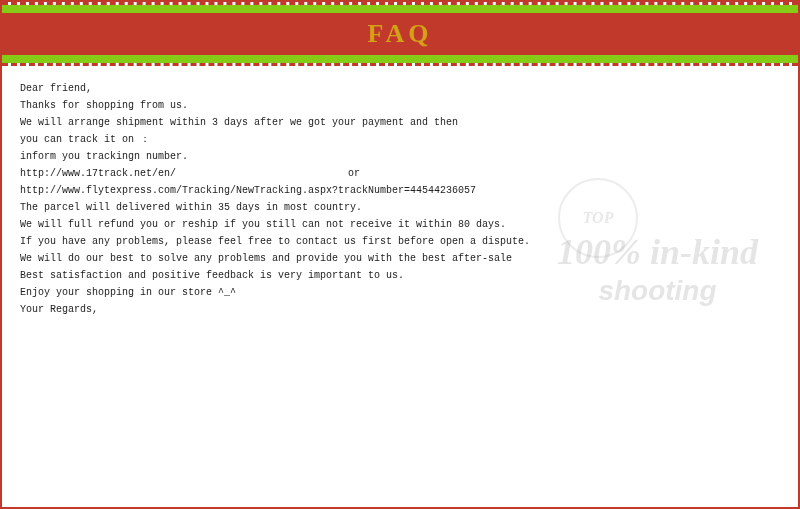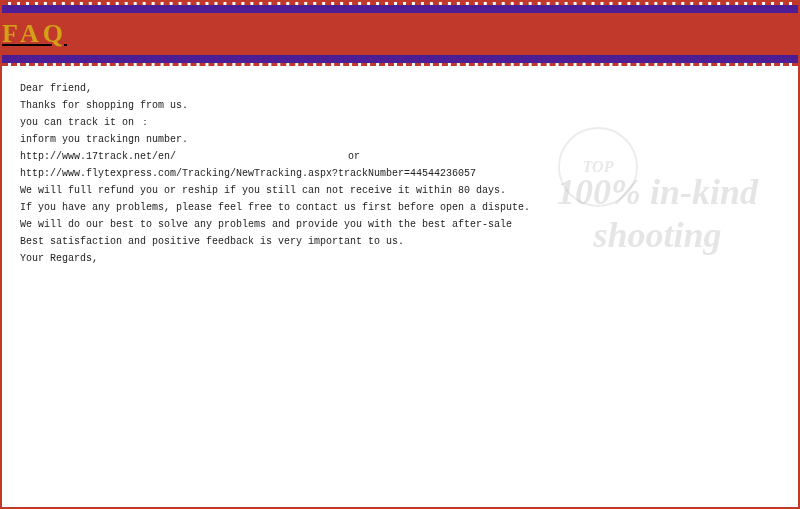--- a/index.html
+++ b/index.html
@@ -18,25 +18,24 @@
 
     .container {
       width: 800px;
       height: 509px;
       background: #fff;
       border: 2px solid #c0392b;
       position: relative;
     }
 
     .header {
-      background: #4c1d95;
-      text-align: left;
+      background: #84cc16;
+      text-align: center;
       padding: 8px 0;
       position: relative;
-      text-decoration: underline;
     }
 
     .header-title {
       color: #d4a017;
       font-size: 26px;
       font-weight: bold;
       font-family: Georgia, serif;
       letter-spacing: 4px;
       padding: 6px 0;
       background: #c0392b;
@@ -76,24 +75,24 @@
       font-size: 36px;
       font-style: italic;
       color: rgba(180, 180, 180, 0.35);
       font-family: Georgia, serif;
       font-weight: bold;
       line-height: 1.2;
       margin-top: 10px;
     }
 
     .watermark-bottom {
-      font-size: 36px;
+      font-size: 28px;
       font-style: italic;
       color: rgba(180, 180, 180, 0.35);
-      font-family: Liberation Serif, serif;
+      font-family: Liberation Sans, sans-serif;
       font-weight: bold;
       line-height: 1.2;
     }
 
     .top-circle {
       position: absolute;
       width: 80px;
       height: 80px;
       border-radius: 50%;
       border: 2px solid rgba(180,180,180,0.25);
@@ -118,32 +117,35 @@
 
   <div class="header">
     <div class="header-title">FAQ</div>
   </div>
 
   <div class="dashed-border-bottom"></div>
 
   <div class="content">
     <p>Dear friend,</p>
     <p>Thanks for shopping from us.</p>
+    <p>We will arrange shipment within 3 days after we got your payment and then</p>
     <p>you can track it on ：</p>
     <p>inform you trackingn number.</p>
     <p>
       <span>http://www.17track.net/en/</span>
       <span style="display:inline-block; width: 160px;"></span>
       <span>or</span>
     </p>
     <p>http://www.flytexpress.com/Tracking/NewTracking.aspx?trackNumber=44544236057</p>
+    <p>The parcel will delivered within 35 days in most country.</p>
     <p>We will full refund you or reship if you still can not receive it within 80 days.</p>
     <p>If you have any problems, please feel free to contact us first before open a dispute.</p>
     <p>We will do our best to solve any problems and provide you with the best after-sale</p>
     <p>Best satisfaction and positive feedback is very important to us.</p>
+    <p>Enjoy your shopping in our store ^_^</p>
     <p>Your Regards,</p>
 
     <div class="top-circle">
       <span>TOP</span>
     </div>
 
     <div class="watermark">
       <div class="watermark-top">100% in-kind</div>
       <div class="watermark-bottom">shooting</div>
     </div>

